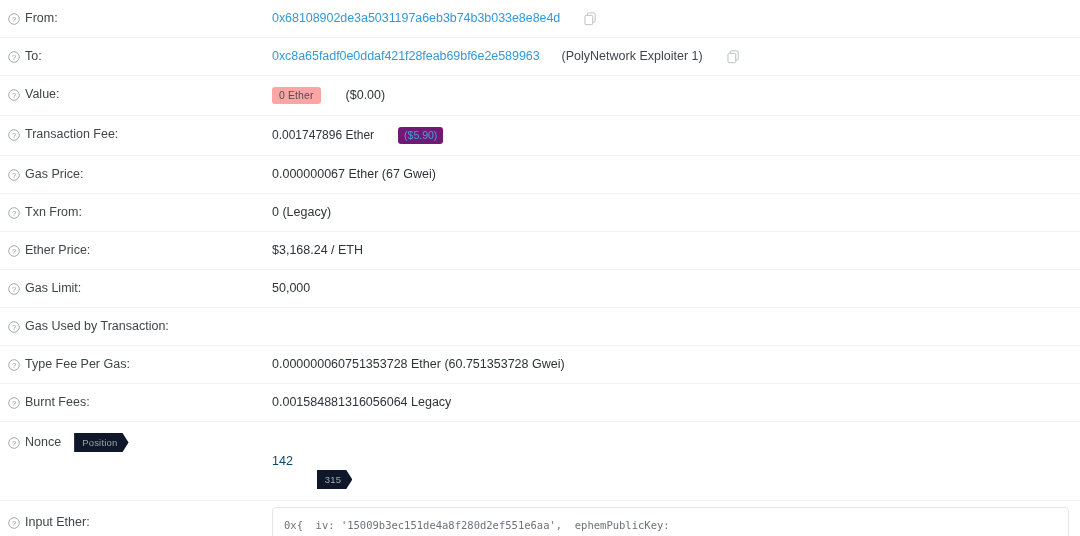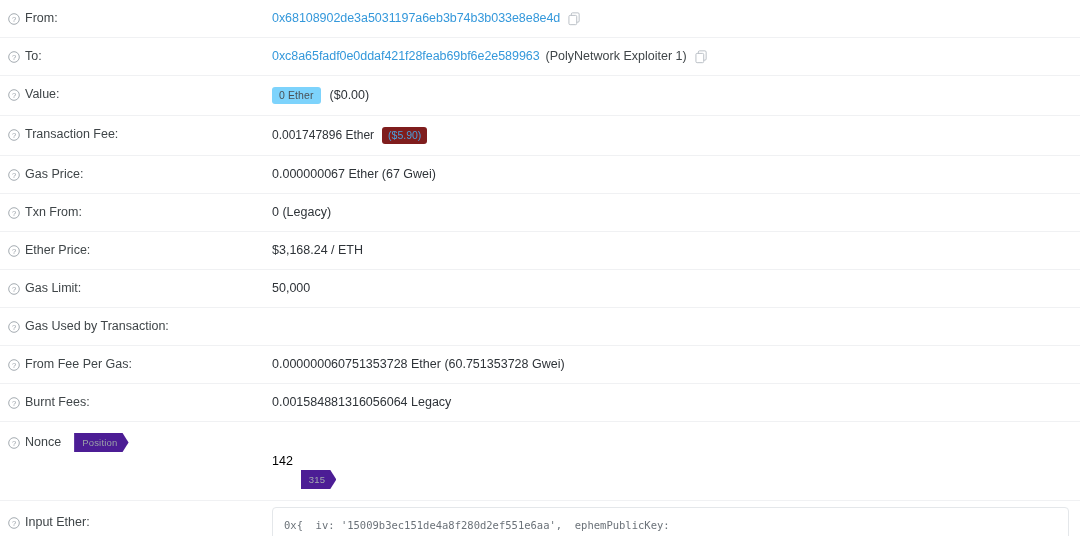--- a/index.html
+++ b/index.html
@@ -47,21 +47,21 @@
 
   .row-value {
     flex: 1 1 auto;
     padding: 11px 10px 11px 0;
     font-size: 12.5px;
     line-height: 15px;
     color: #2e3338;
     display: flex;
     align-items: center;
     flex-wrap: wrap;
-    gap: 0;
+    gap: 16px;
   }
 
   
   .help-icon {
     width: 12px;
     height: 12px;
     flex: 0 0 12px;
     display: inline-block;
     line-height: 0;
   }
@@ -88,62 +88,62 @@
 
   .addr-tag {
     color: #3f4548;
     margin-left: 6px;
     font-size: 12.5px;
   }
 
   
   .pill-grey {
     display: inline-block;
-    background: #7dd3fc;
+    background: #fca5a5;
     color: #4a5055;
     border-radius: 3px;
     padding: 3px 7px 3px 7px;
     font-size: 10.5px;
     line-height: 11px;
     letter-spacing: 0.1px;
   }
   .usd-plain {
     margin-left: 9px;
     color: #2e3338;
     font-size: 12.5px;
   }
 
   
   .pill-blue {
     display: inline-block;
-    background: #7f1d1d;
+    background: #701a75;
     color: #4a9fdc;
     border-radius: 3px;
     padding: 3px 6px;
     font-size: 10.5px;
     line-height: 11px;
     margin-left: 8px;
   }
 
   
   .ribbon {
     display: inline-block;
-    background: #4c1d95;
+    background: #0f172a;
     color: #9aa1a8;
     font-size: 9.5px;
     line-height: 11px;
     padding: 4px 11px 4px 8px;
     margin-left: 8px;
     letter-spacing: 0.2px;
     clip-path: polygon(0 0, calc(100% - 6px) 0, 100% 50%, calc(100% - 6px) 100%, 0 100%);
   }
   .ribbon.dark-num { color: #a2a9af; margin-top: 37px; }
 
   .nonce-num {
-    color: #000000;
+    color: #0c4a6e;
     font-size: 12.5px;
   }
 
   
   .row-inputdata { align-items: flex-start; border-bottom: none; }
   .row-inputdata .row-label { padding-top: 14px; }
   .row-inputdata .row-value { padding-top: 6px; padding-right: 8px; display: block; }
 
   .inputdata-box {
     width: 797px;
@@ -310,21 +310,21 @@
   </div>
 
   <div class="row">
     <div class="row-label">
       <span class="help-icon">
         <svg viewBox="0 0 12 12" width="12" height="12">
             <circle cx="6" cy="6" r="5.3" fill="none" stroke="#9aa1a8" stroke-width="0.9"></circle>
             <text x="6" y="8.7" font-size="7.6" font-family="Liberation Sans, sans-serif" fill="#9aa1a8" text-anchor="middle">?</text>
           </svg>
       </span>
-      <span>From Fee Per Gas:</span>
+      <span>Type Fee Per Gas:</span>
     </div>
     <div class="row-value">0.000000060751353728 Ether (60.751353728 Gwei)</div>
   </div>
 
   <div class="row">
     <div class="row-label">
       <span class="help-icon">
         <svg viewBox="0 0 12 12" width="12" height="12">
             <circle cx="6" cy="6" r="5.3" fill="none" stroke="#9aa1a8" stroke-width="0.9"></circle>
             <text x="6" y="8.7" font-size="7.6" font-family="Liberation Sans, sans-serif" fill="#9aa1a8" text-anchor="middle">?</text>

